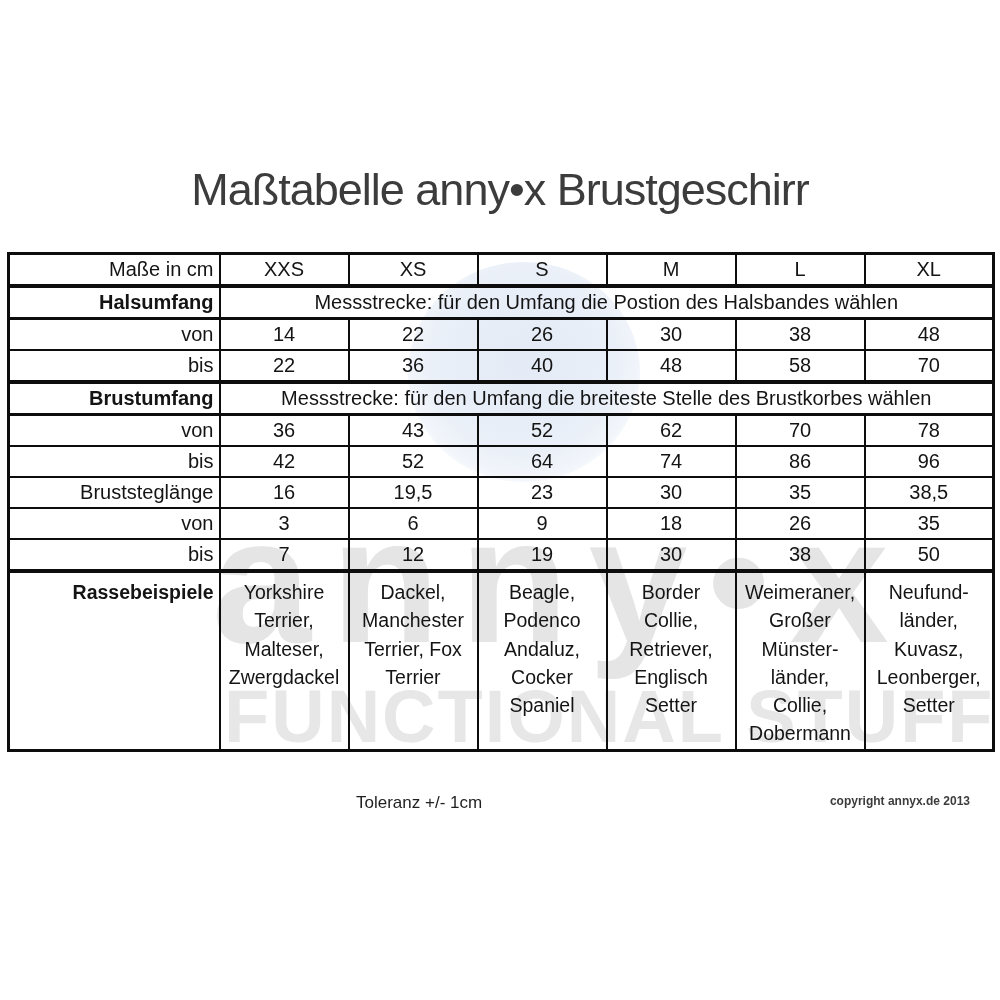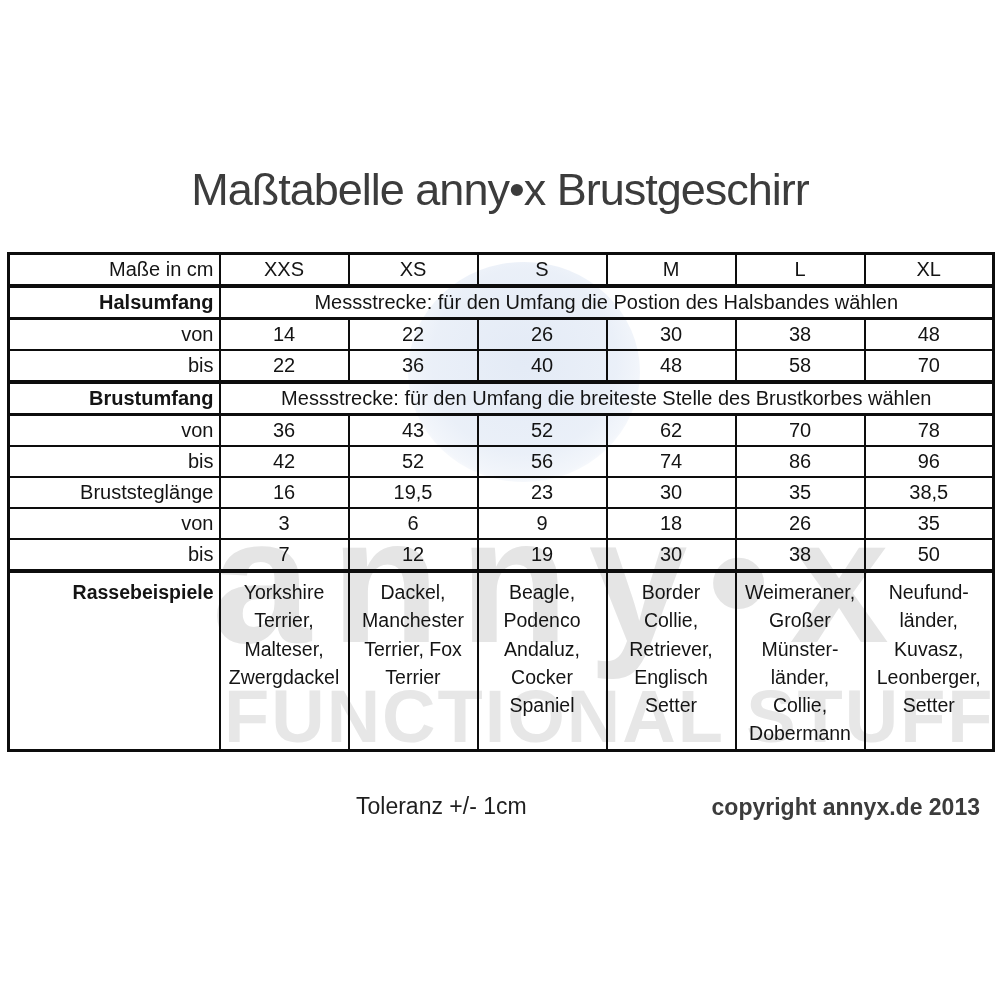--- a/index.html
+++ b/index.html
@@ -108,28 +108,28 @@
     line-height: 1.45;
     font-size: 19.5px;
     padding-top: 5px;
   }
   table.size-chart tr.breeds td.lbl { font-weight: bold; }
 
   
   .tolerance-note {
     position: absolute;
     left: 356px; top: 793px;
-    font-size: 23px;
+    font-size: 17px;
     color: #1f1f1f;
     z-index: 2;
   }
   .copyright-note {
     position: absolute;
-    right: 20px; top: 794px;
-    font-size: 23px;
+    right: 30px; top: 794px;
+    font-size: 12px;
     font-weight: bold;
     color: #3c3c3c;
     z-index: 2;
   }
 </style>
 </head>
 <body>
 
 <div id="canvas">
 
@@ -194,21 +194,21 @@
         <td>43</td>
         <td>52</td>
         <td>62</td>
         <td>70</td>
         <td>78</td>
       </tr>
       <tr>
         <td class="lbl">bis</td>
         <td>42</td>
         <td>52</td>
-        <td>56</td>
+        <td>64</td>
         <td>74</td>
         <td>86</td>
         <td>96</td>
       </tr>
 
       <tr>
         <td class="lbl">Bruststeglänge</td>
         <td>16</td>
         <td>19,5</td>
         <td>23</td>

